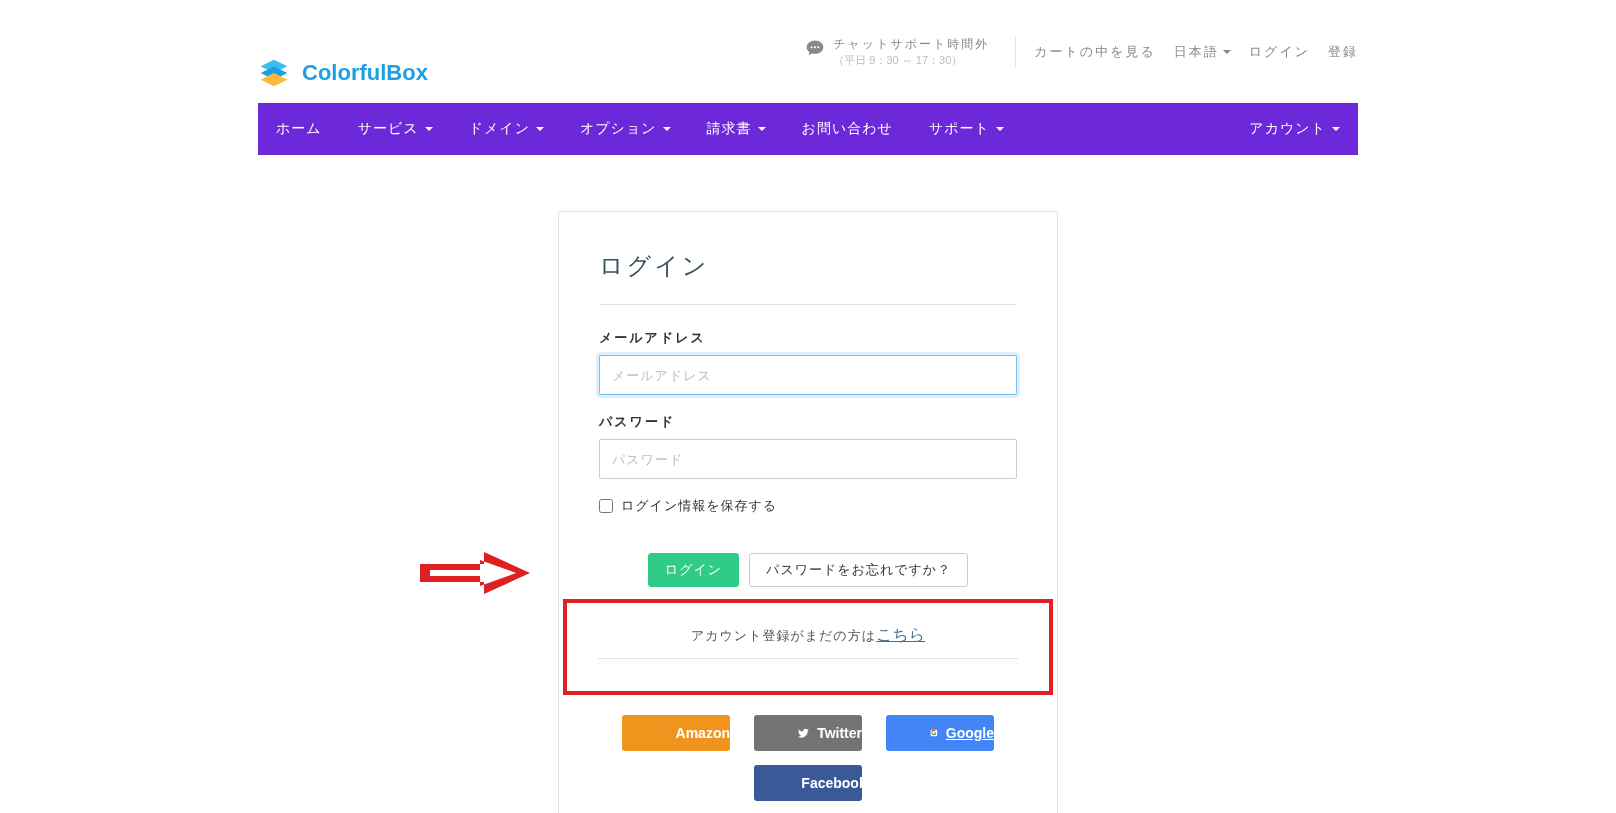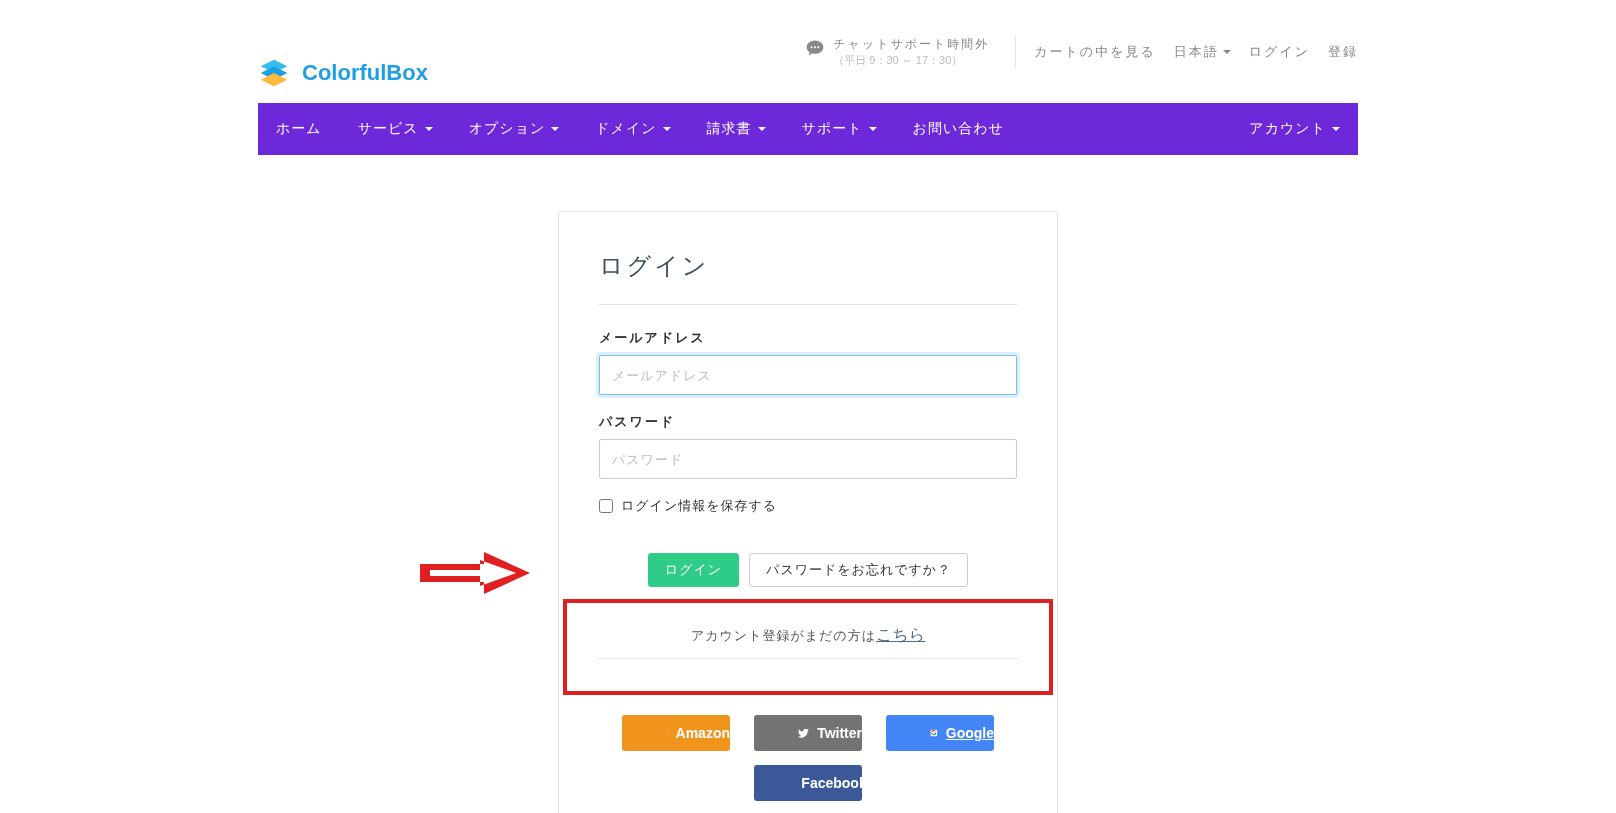--- a/index.html
+++ b/index.html
@@ -101,37 +101,37 @@
     <div class="nav-inner">
       <div class="nav-left">
         <div class="nav-item">
             <span>ホーム</span>
           </div>
         <div class="nav-item">
             <span>サービス</span>
             <span class="caret"></span>
           </div>
         <div class="nav-item">
+            <span>ドメイン</span>
+            <span class="caret"></span>
+          </div>
+        <div class="nav-item">
             <span>オプション</span>
             <span class="caret"></span>
           </div>
         <div class="nav-item">
-            <span>ドメイン</span>
-            <span class="caret"></span>
-          </div>
-        <div class="nav-item">
             <span>請求書</span>
             <span class="caret"></span>
           </div>
         <div class="nav-item">
+            <span>お問い合わせ</span>
+          </div>
+        <div class="nav-item">
             <span>サポート</span>
             <span class="caret"></span>
-          </div>
-        <div class="nav-item">
-            <span>お問い合わせ</span>
           </div>
       </div>
       <div class="nav-item">
           <span>アカウント</span>
           <span class="caret"></span>
         </div>
     </div>
   </div>
 </div>
 

